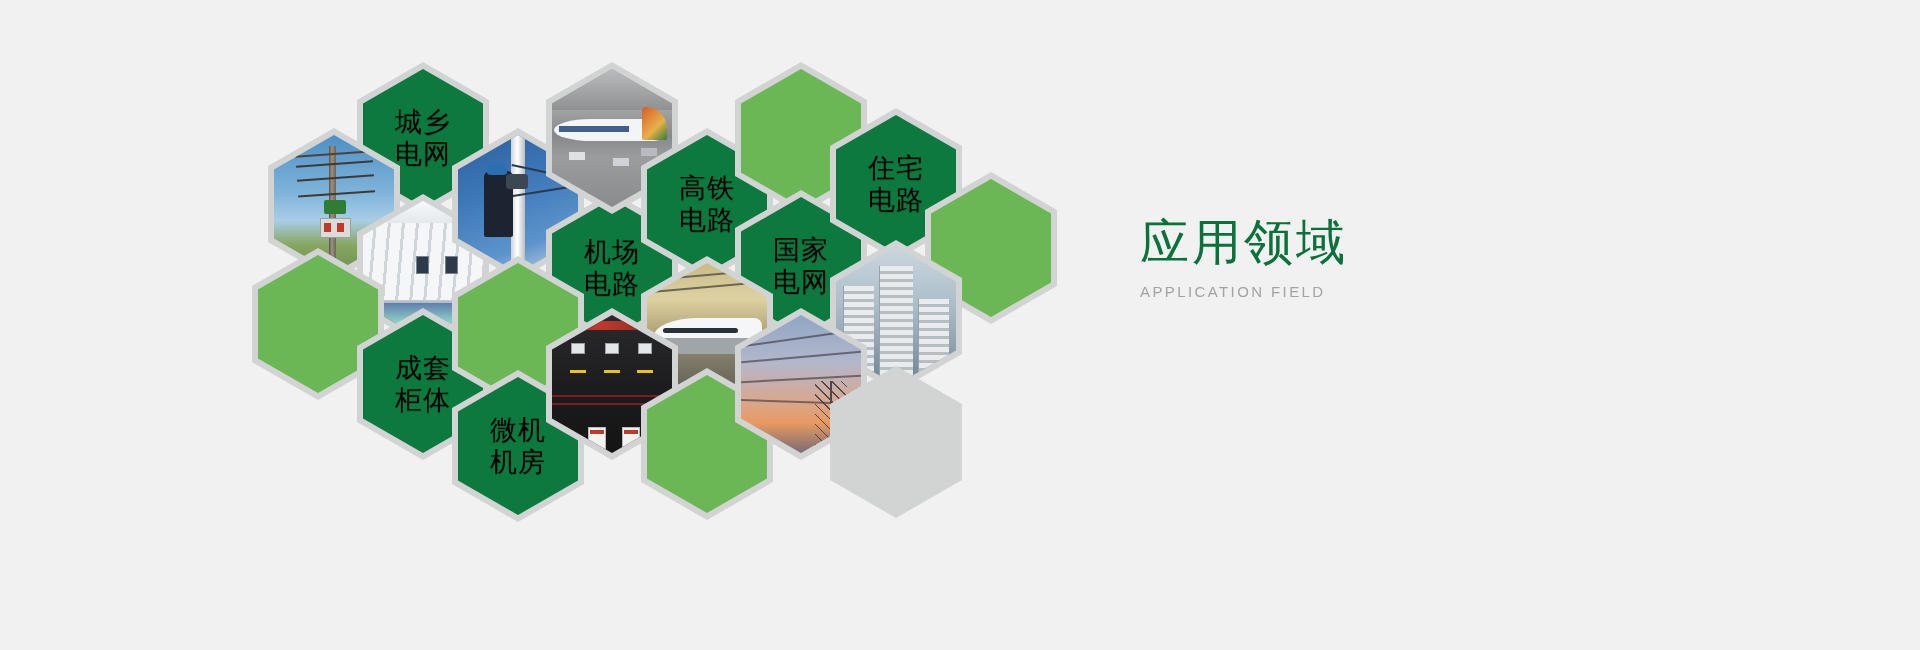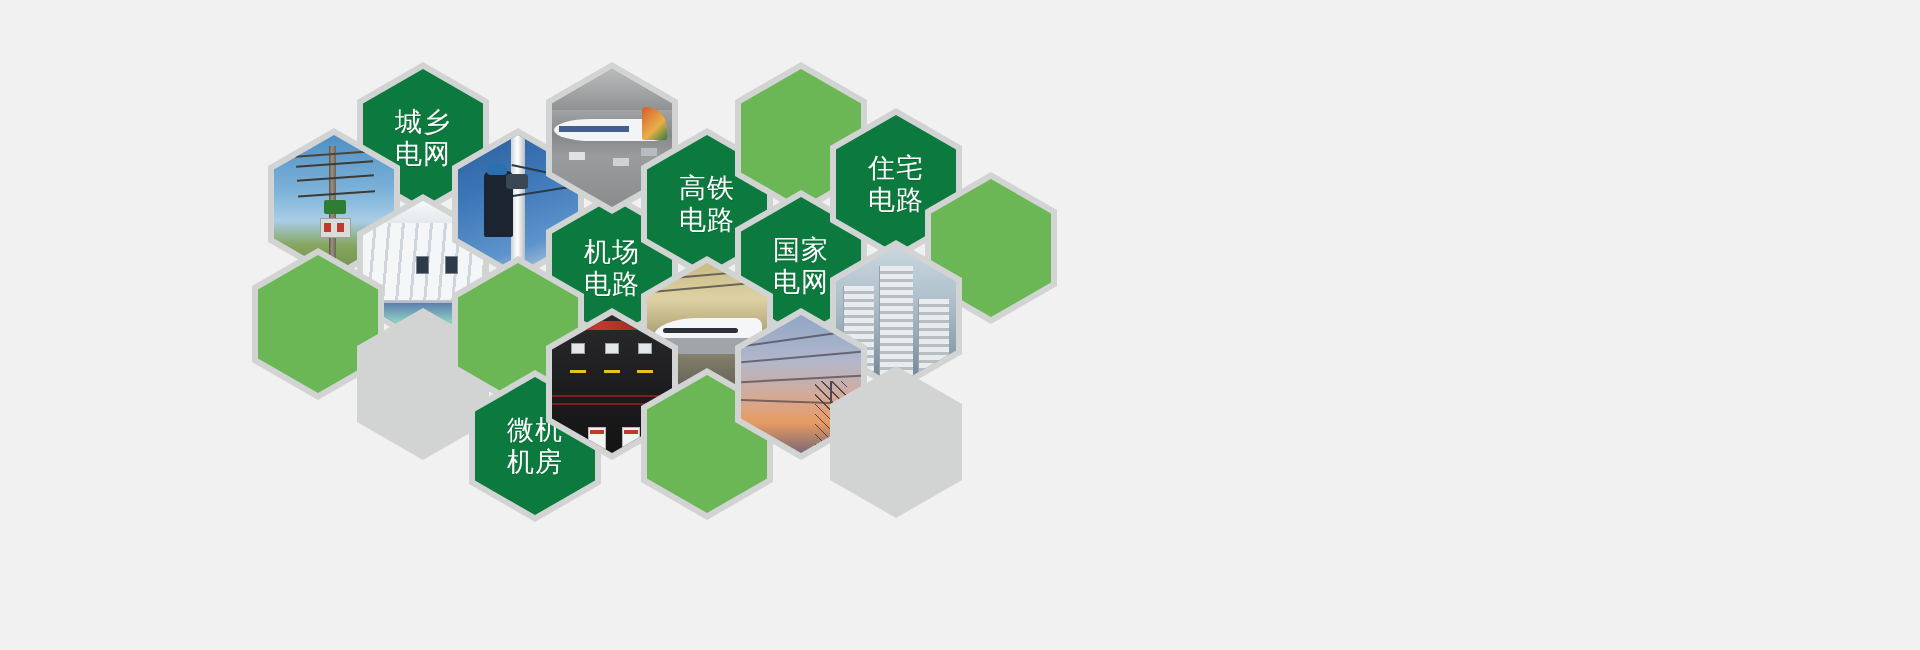--- a/index.html
+++ b/index.html
@@ -26,21 +26,21 @@
     position:absolute; left:6px; top:7px; right:6px; bottom:7px;
     -webkit-clip-path: polygon(50% 0%,100% 25%,100% 75%,50% 100%,0% 75%,0% 25%);
     clip-path: polygon(50% 0%,100% 25%,100% 75%,50% 100%,0% 75%,0% 25%);
     overflow:hidden;
     display:flex; align-items:center; justify-content:center;
   }
   .hexwrap.dark .face { background:#0c7a3e; }
   .hexwrap.light .face { background:#6cb755; }
 
   .hexlabel {
-    color:#ffffff;
+    color:#000000;
     font-size:27px;
     line-height:1.18;
     text-align:right;
     letter-spacing:1px;
     font-family:"DejaVu Sans", sans-serif;
     font-weight:400;
     white-space:pre-line;
     text-shadow:0 1px 1px rgba(0,0,0,.18);
   }
 
@@ -260,26 +260,30 @@
         <div class="face">
           <div class="photo ph-tower">
             <div class="t1"></div>
             <div class="t2"></div>
             <div class="t3"></div>
           </div>
         </div>
       </div>
       <div class="hexwrap dark" style="left: 357px; top: 308px;">
         <div class="ring"></div>
+        <div class="face">
+          <div class="hexlabel">成套
+柜体</div>
+        </div>
       </div>
       <div class="hexwrap light" style="left: 452px; top: 256px;">
         <div class="ring"></div>
         <div class="face"></div>
       </div>
-      <div class="hexwrap dark" style="left: 469px; top: 370px;">
+      <div class="hexwrap dark" style="left: 452px; top: 370px;">
         <div class="ring"></div>
         <div class="face">
           <div class="hexlabel">微机
 机房</div>
         </div>
       </div>
       <div class="hexwrap photo-cell" style="left: 546px; top: 308px;">
         <div class="ring"></div>
         <div class="face">
           <div class="photo ph-panel">
@@ -310,14 +314,18 @@
             <div class="ln n4"></div>
             <div class="twr"></div>
           </div>
         </div>
       </div>
       <div class="hexwrap dark" style="left: 830px; top: 366px;">
         <div class="ring"></div>
       </div>
     </div>
 
+  <div id="heading">
+    <div class="zh">应用领域</div>
+    <div class="en">APPLICATION FIELD</div>
+  </div>
 
 </div>
 
 </body></html>

